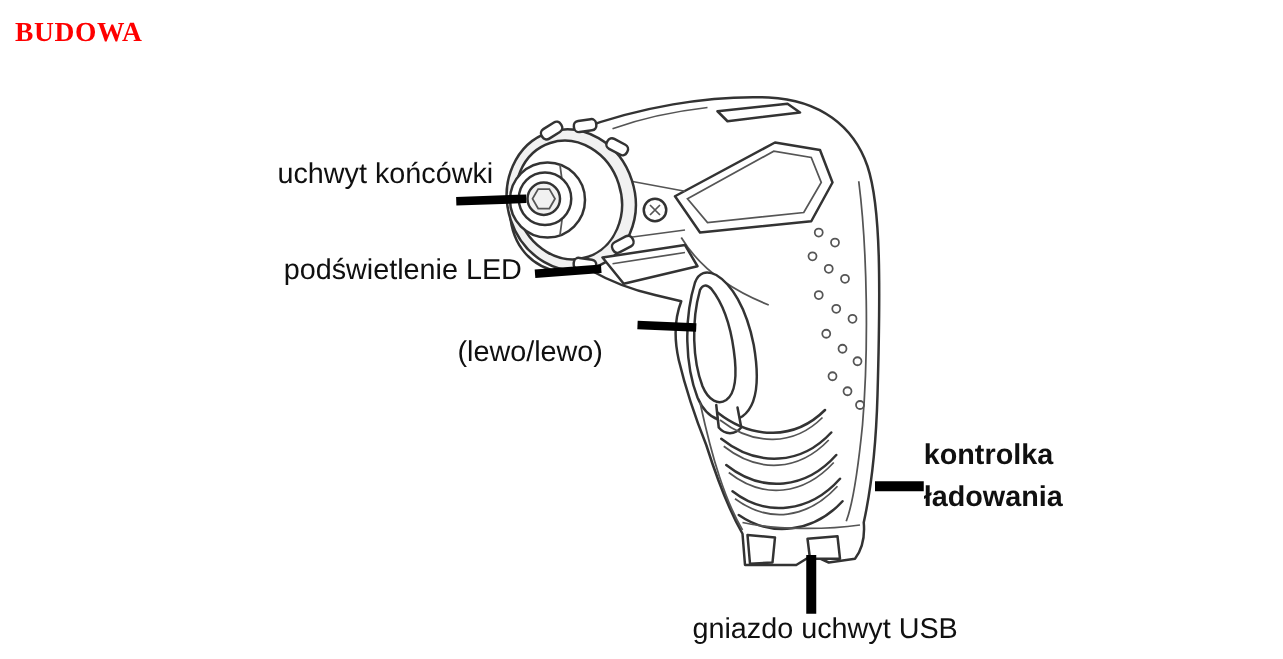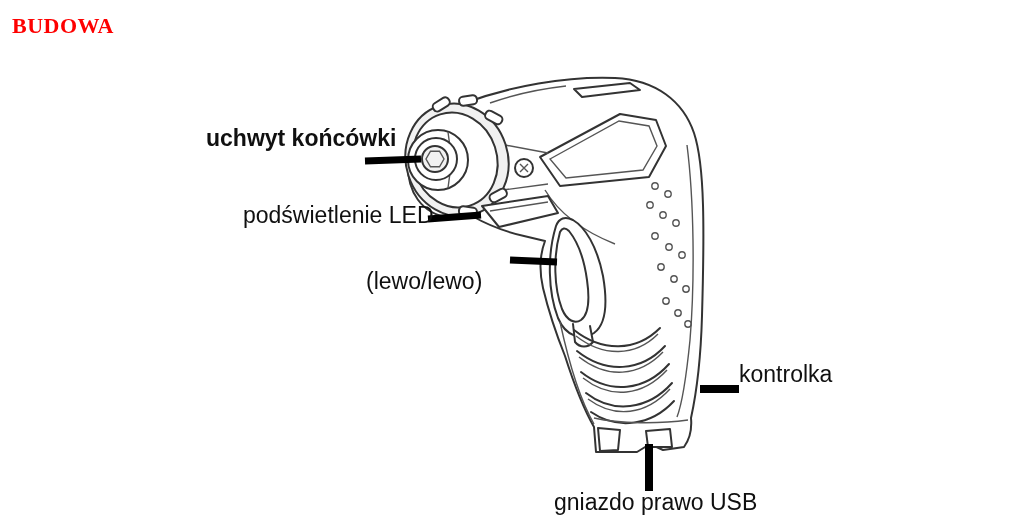--- a/index.html
+++ b/index.html
@@ -29,24 +29,24 @@
     height: 527px;
   }
   .part-label {
     position: absolute;
     color: #101010;
     font-size: 23px;
     line-height: 26px;
     white-space: nowrap;
   }
   .part-label span { display: block; }
-  .label-bit-holder        { left: 206px; top: 125px; font-weight: bold; }
-  .label-led               { left: 227px; top: 202px; margin-left: 16px; }
+  .label-bit-holder        { left: 222px; top: 125px; }
+  .label-led               { left: 227px; top: 202px; }
   .label-motor-switch      { left: 366px; top: 266px; line-height: 30px; }
-  .label-charging          { left: 739px; top: 357px; line-height: 34px; }
+  .label-charging          { left: 739px; top: 346px; line-height: 34px; font-weight: bold; }
   .label-usb               { left: 554px; top: 489px; }
   svg .art    { stroke: #333333; stroke-width: 2; fill: #ffffff; stroke-linejoin: round; stroke-linecap: round; }
   svg .thin   { stroke: #555555; stroke-width: 1.4; fill: none; }
   svg .nofill { fill: none; }
   svg .shade  { fill: #f1f1f1; }
   svg .leader { stroke: #000000; stroke-width: 7; fill: none; stroke-linecap: butt; }
   svg .leader-wide { stroke-width: 8; }
 </style>
 </head>
 <body>
@@ -179,19 +179,20 @@
   <div class="part-label label-led">
     <span>podświetlenie LED</span>
   </div>
 
   <div class="part-label label-motor-switch">
     <span>(lewo/lewo)</span>
   </div>
 
   <div class="part-label label-charging">
     <span>kontrolka</span>
+    <span>ładowania</span>
   </div>
 
   <div class="part-label label-usb">
-    <span>gniazdo prawo USB</span>
+    <span>gniazdo uchwyt USB</span>
   </div>
 
 </div>
 
 </body></html>

